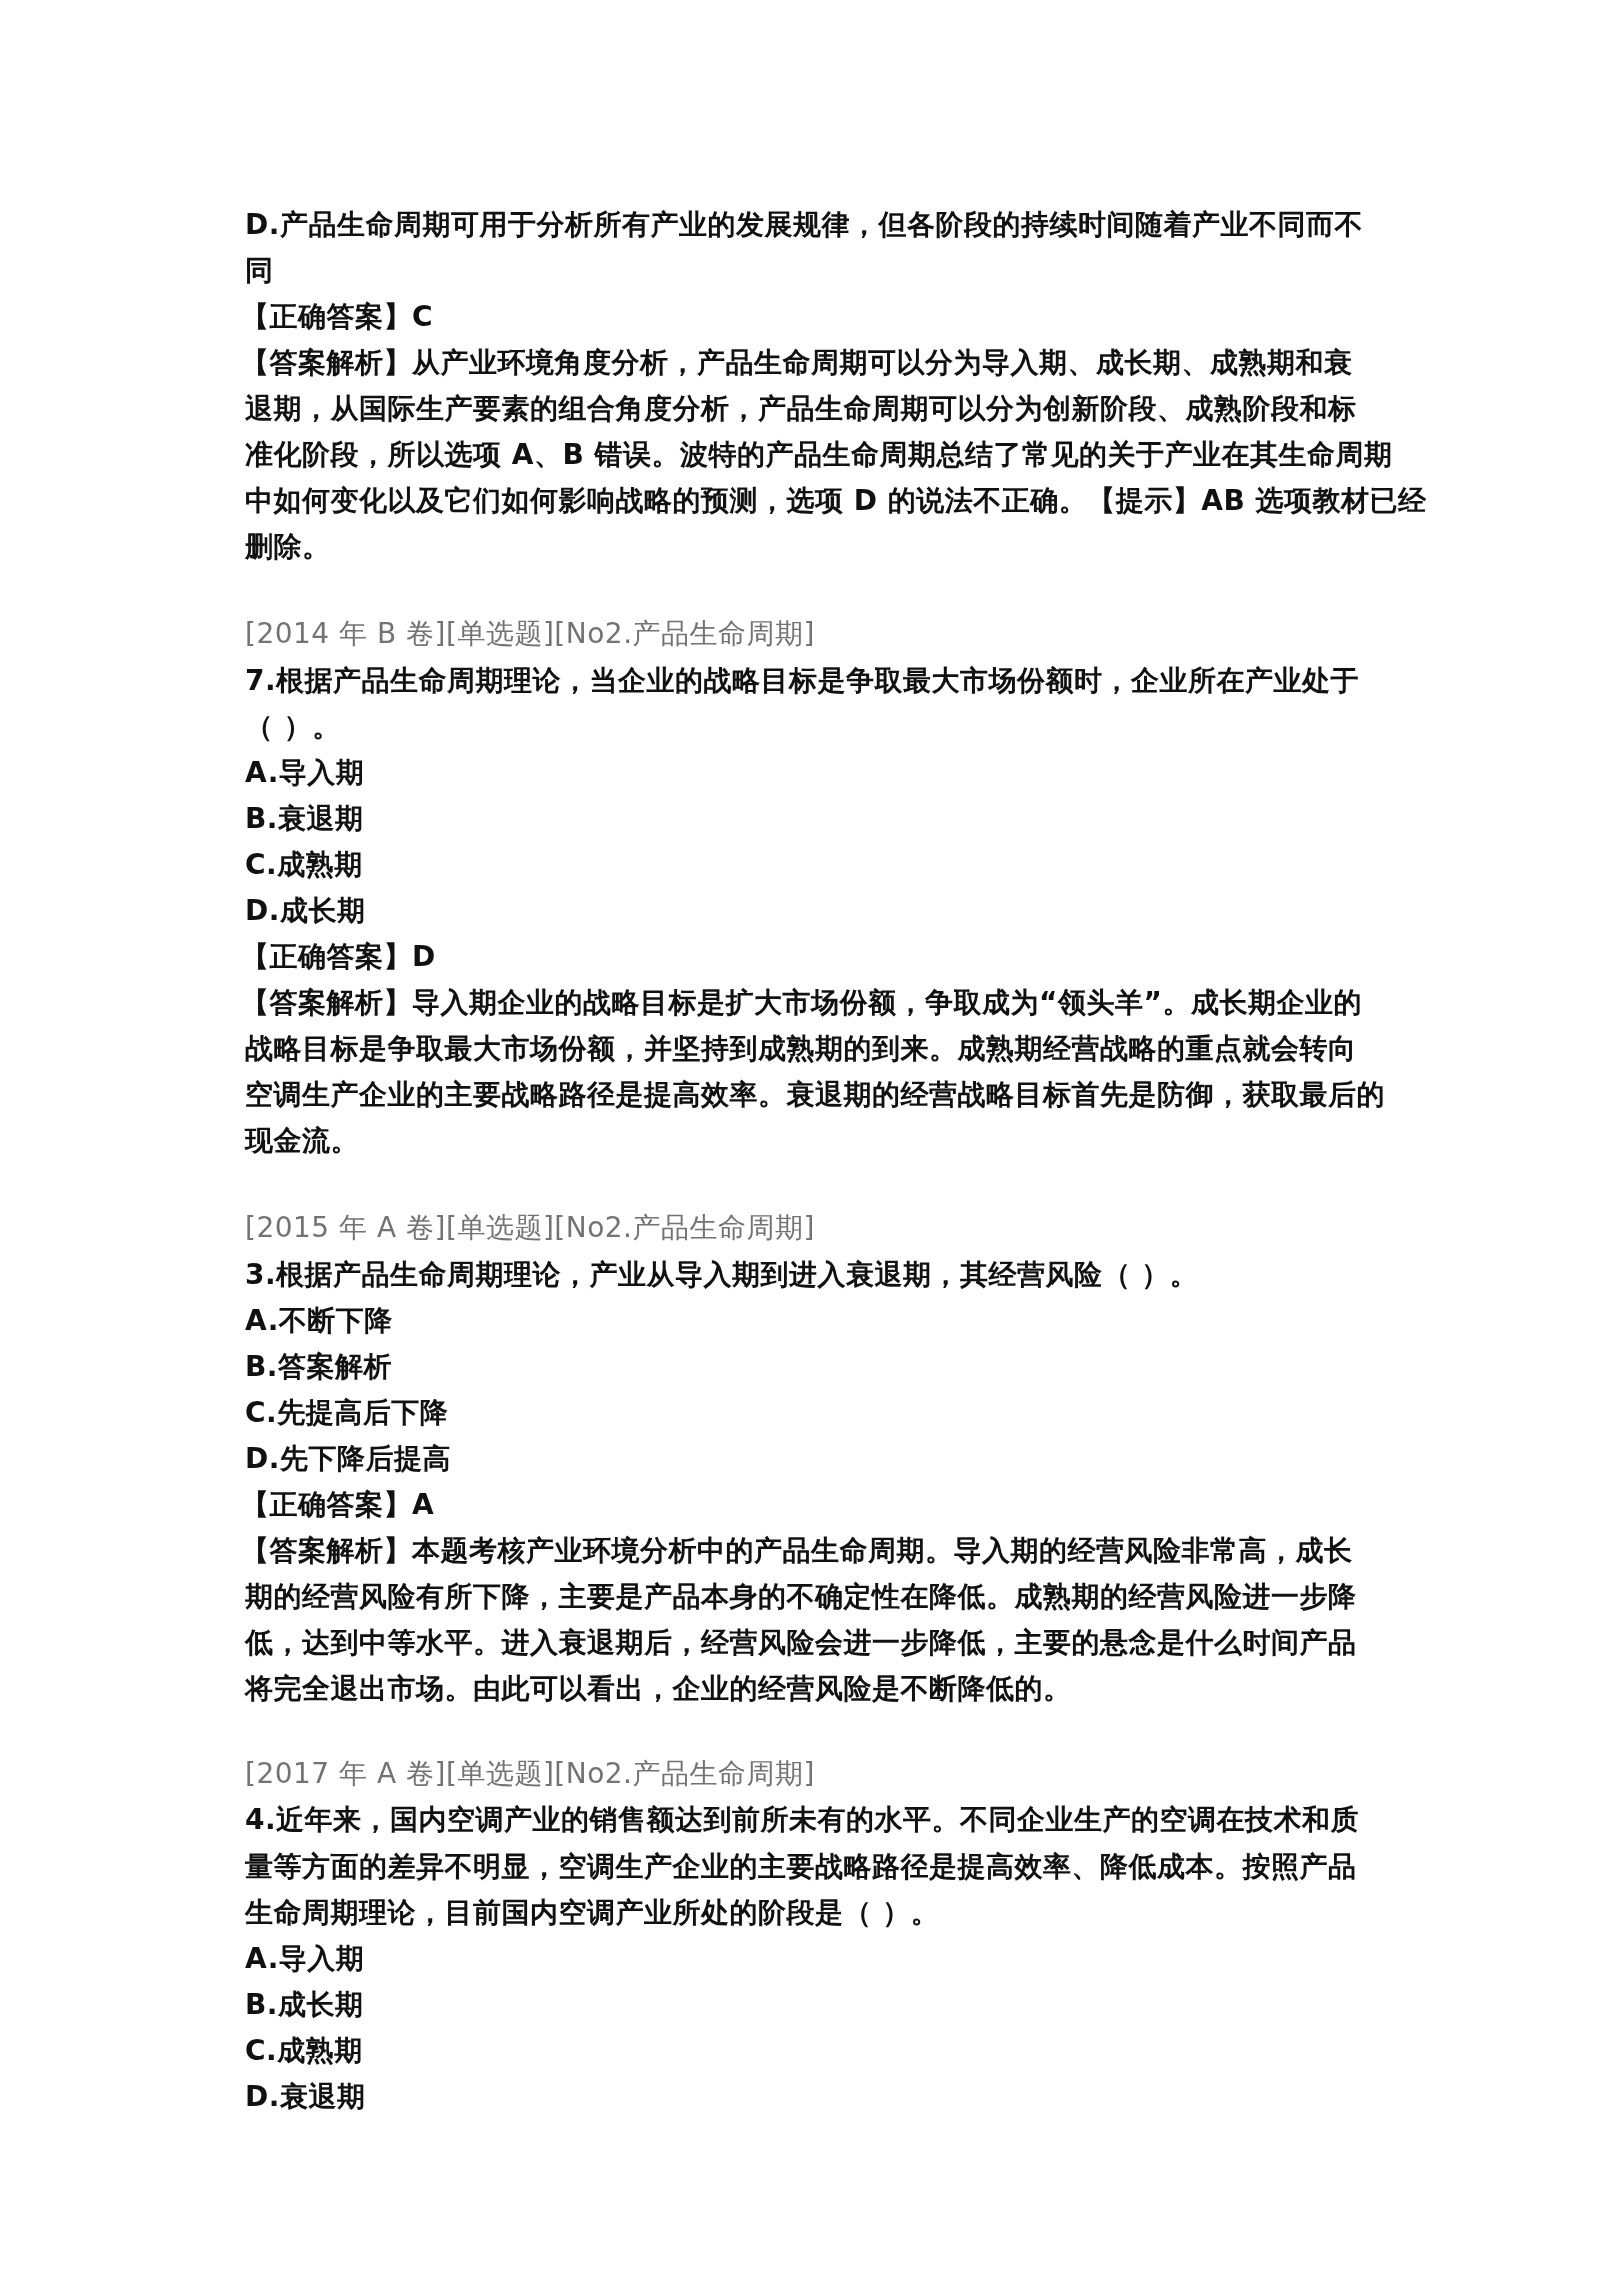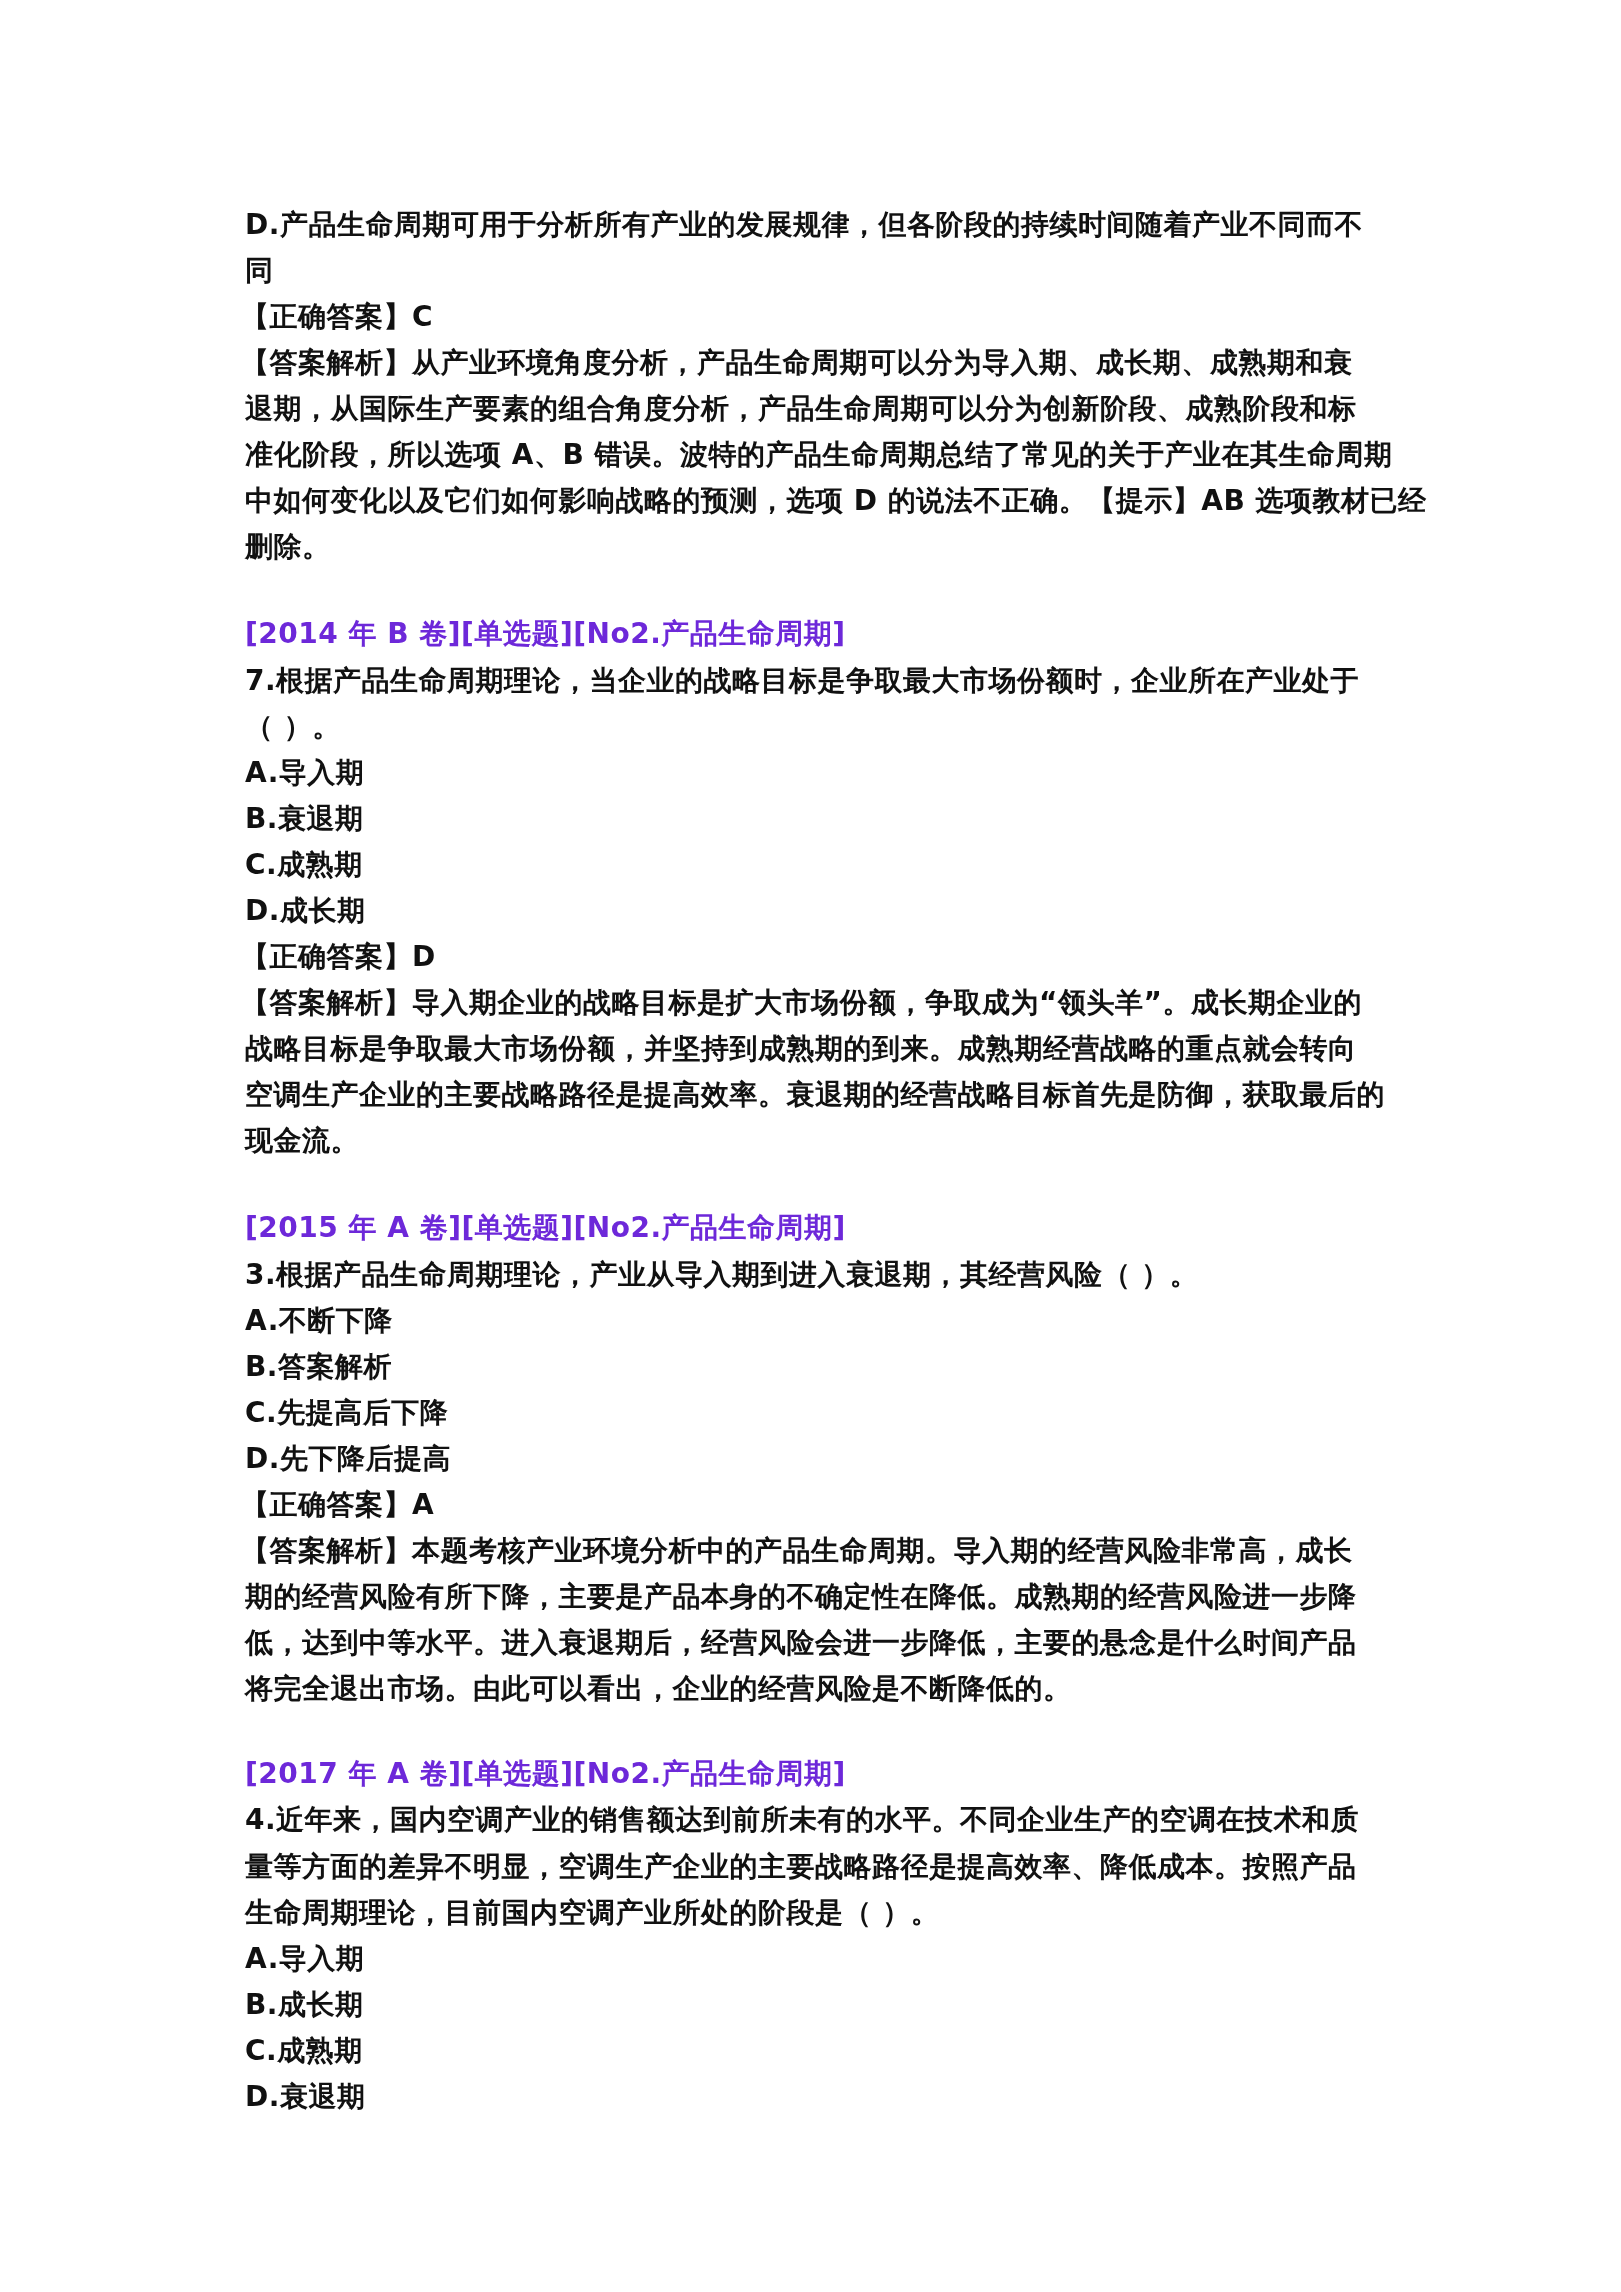--- a/index.html
+++ b/index.html
@@ -1,21 +1,21 @@
 <!DOCTYPE html>
 <html><head>
 <meta charset="utf-8">
 <style>
   html, body { margin: 0; padding: 0; background: #ffffff; }
   body { width: 1621px; height: 2293px; position: relative; overflow: hidden;
          font-family: "DejaVu Sans", sans-serif; }
   .page { position: absolute; left: 245px; top: 0; width: 1137px; }
   .line { position: absolute; left: 0; white-space: nowrap; font-size: 28px;
           font-weight: bold; color: #111111; line-height: 33px; letter-spacing: 0.5px; }
-  .tag { color: #6d28d9; font-weight: bold; text-align: center; }
+  .tag { color: #737373; font-weight: normal; text-align: center; }
   .ans { left: -3.9px; }
 </style>
 </head>
 <body>
 
 <div class="page">
 
   <div class="line" style="top:208px">D.产品生命周期可用于分析所有产业的发展规律，但各阶段的持续时间随着产业不同而不</div>
   <div class="line" style="top:254px">同</div>
   <div class="line ans" style="top:300px">【正确答案】C</div>

